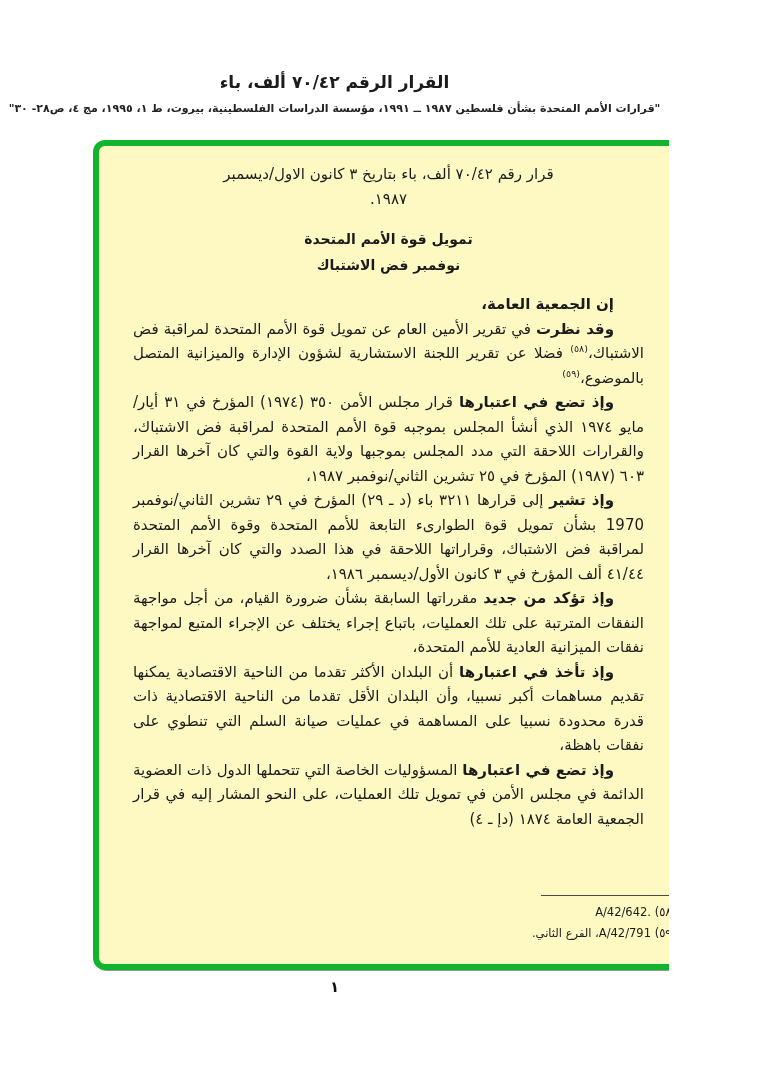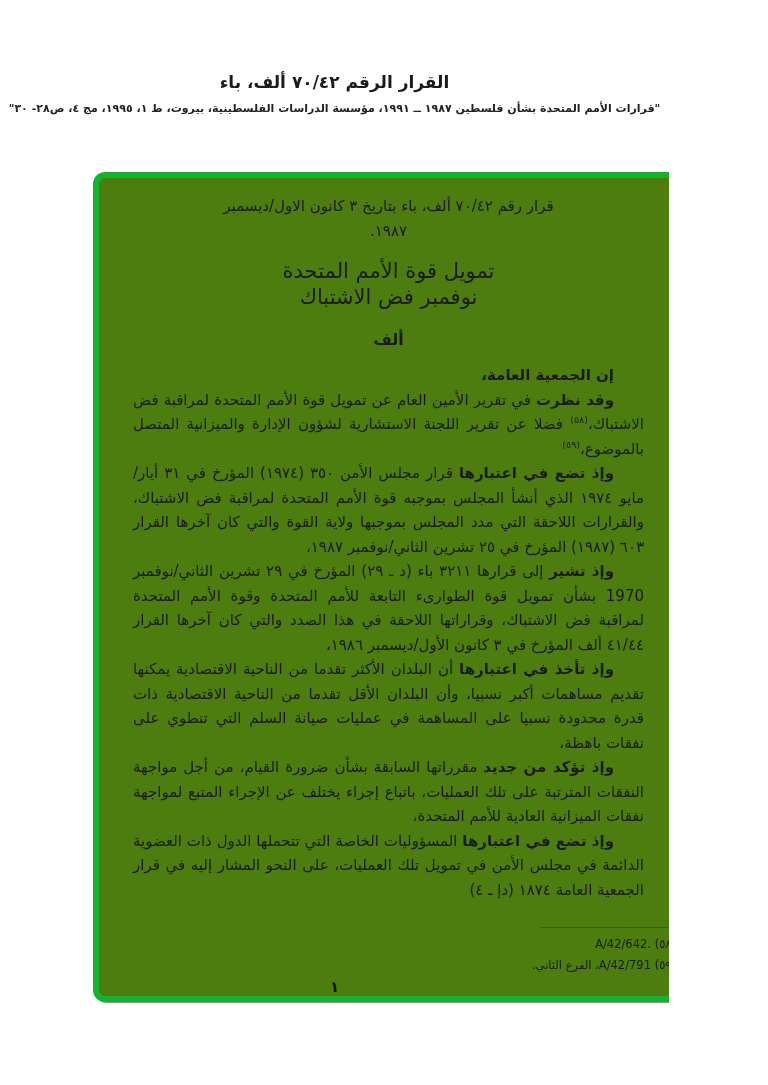--- a/index.html
+++ b/index.html
@@ -11,28 +11,28 @@
     position:absolute; top:72px; left:0; right:0; text-align:center;
     direction:rtl; font-size:17px; font-weight:bold; letter-spacing:0.2px;
   }
   .citation {
     position:absolute; top:102px; left:0; right:0; text-align:center;
     direction:rtl; font-size:11px; font-weight:bold; color:#222;
   }
   .res-box {
     position:absolute; left:93px; top:140px; width:599px; height:830px;
     box-sizing:border-box; border:6px solid #13b42d; border-radius:12px;
-    background:#4d7c0f; box-shadow:2px 1px 0 rgba(60,60,60,0.55);
-    padding:14px 42px 14px 34px; overflow:hidden; direction:rtl;margin-top:32px;
+    background:#fef9c3; box-shadow:2px 1px 0 rgba(60,60,60,0.55);
+    padding:14px 42px 14px 34px; overflow:hidden; direction:rtl;
   }
   .opening {
     text-align:center; font-size:15px; line-height:25px; margin:2px 0 0 0;
   }
   .res-heading {
-    text-align:center; font-size:21px; line-height:26px; margin-top:14px;
+    text-align:center; font-size:14px; line-height:26px; margin-top:14px;font-weight:bold;
   }
   .section-label {
     text-align:center; font-size:16px; font-weight:bold; margin-top:20px;
   }
   .body-text { margin-top:14px; }
   .body-text p {
     margin:0; text-align:justify; direction:rtl;
     font-size:15px; line-height:24.5px; text-indent:30px;
   }
   .body-text p.intro { font-weight:bold; }
@@ -65,35 +65,34 @@
     <div class="opening">
       <div>قرار رقم ٧٠/٤٢ ألف، باء بتاريخ ٣ كانون الاول/ديسمبر</div>
       <div>١٩٨٧.</div>
     </div>
 
     <div class="res-heading">
       <div>تمويل قوة الأمم المتحدة</div>
       <div>نوفمبر فض الاشتباك</div>
     </div>
 
-    <div class="section-label">ألف</div>
 
     <div class="body-text">
 
       <p class="intro">إن الجمعية العامة،</p>
 
       <p><strong>وقد نظرت</strong><span> في تقرير الأمين العام عن تمويل قوة الأمم المتحدة لمراقبة فض الاشتباك،</span><sup>(٥٨)</sup><span> فضلا عن تقرير اللجنة الاستشارية لشؤون الإدارة والميزانية المتصل بالموضوع،</span><sup>(٥٩)</sup></p>
 
       <p><strong>وإذ تضع في اعتبارها</strong><span> قرار مجلس الأمن ٣٥٠ (١٩٧٤) المؤرخ في ٣١ أيار/مايو ١٩٧٤ الذي أنشأ المجلس بموجبه قوة الأمم المتحدة لمراقبة فض الاشتباك، والقرارات اللاحقة التي مدد المجلس بموجبها ولاية القوة والتي كان آخرها القرار ٦٠٣ (١٩٨٧) المؤرخ في ٢٥ تشرين الثاني/نوفمبر ١٩٨٧،</span></p>
 
       <p><strong>وإذ تشير</strong><span> إلى قرارها ٣٢١١ باء (د ـ ٢٩) المؤرخ في ٢٩ تشرين الثاني/نوفمبر 1970 بشأن تمويل قوة الطوارىء التابعة للأمم المتحدة وقوة الأمم المتحدة لمراقبة فض الاشتباك، وقراراتها اللاحقة في هذا الصدد والتي كان آخرها القرار ٤١/٤٤ ألف المؤرخ في ٣ كانون الأول/ديسمبر ١٩٨٦،</span></p>
 
+      <p><strong>وإذ تؤكد من جديد</strong><span> مقرراتها السابقة بشأن ضرورة القيام، من أجل مواجهة النفقات المترتبة على تلك العمليات، باتباع إجراء يختلف عن الإجراء المتبع لمواجهة نفقات الميزانية العادية للأمم المتحدة،</span></p>
+
       <p><strong>وإذ تأخذ في اعتبارها</strong><span> أن البلدان الأكثر تقدما من الناحية الاقتصادية يمكنها تقديم مساهمات أكبر نسبيا، وأن البلدان الأقل تقدما من الناحية الاقتصادية ذات قدرة محدودة نسبيا على المساهمة في عمليات صيانة السلم التي تنطوي على نفقات باهظة،</span></p>
-
-      <p><strong>وإذ تؤكد من جديد</strong><span> مقرراتها السابقة بشأن ضرورة القيام، من أجل مواجهة النفقات المترتبة على تلك العمليات، باتباع إجراء يختلف عن الإجراء المتبع لمواجهة نفقات الميزانية العادية للأمم المتحدة،</span></p>
 
       <p><strong>وإذ تضع في اعتبارها</strong><span> المسؤوليات الخاصة التي تتحملها الدول ذات العضوية الدائمة في مجلس الأمن في تمويل تلك العمليات، على النحو المشار إليه في قرار الجمعية العامة ١٨٧٤ (دإ ـ ٤)</span></p>
 
     </div>
 
     <div class="footnotes">
       <hr class="fn-rule">
       <div class="fn-line">
         <span>(٥٨)</span>
         <span class="fn-doc">A/42/642.</span><span></span>

